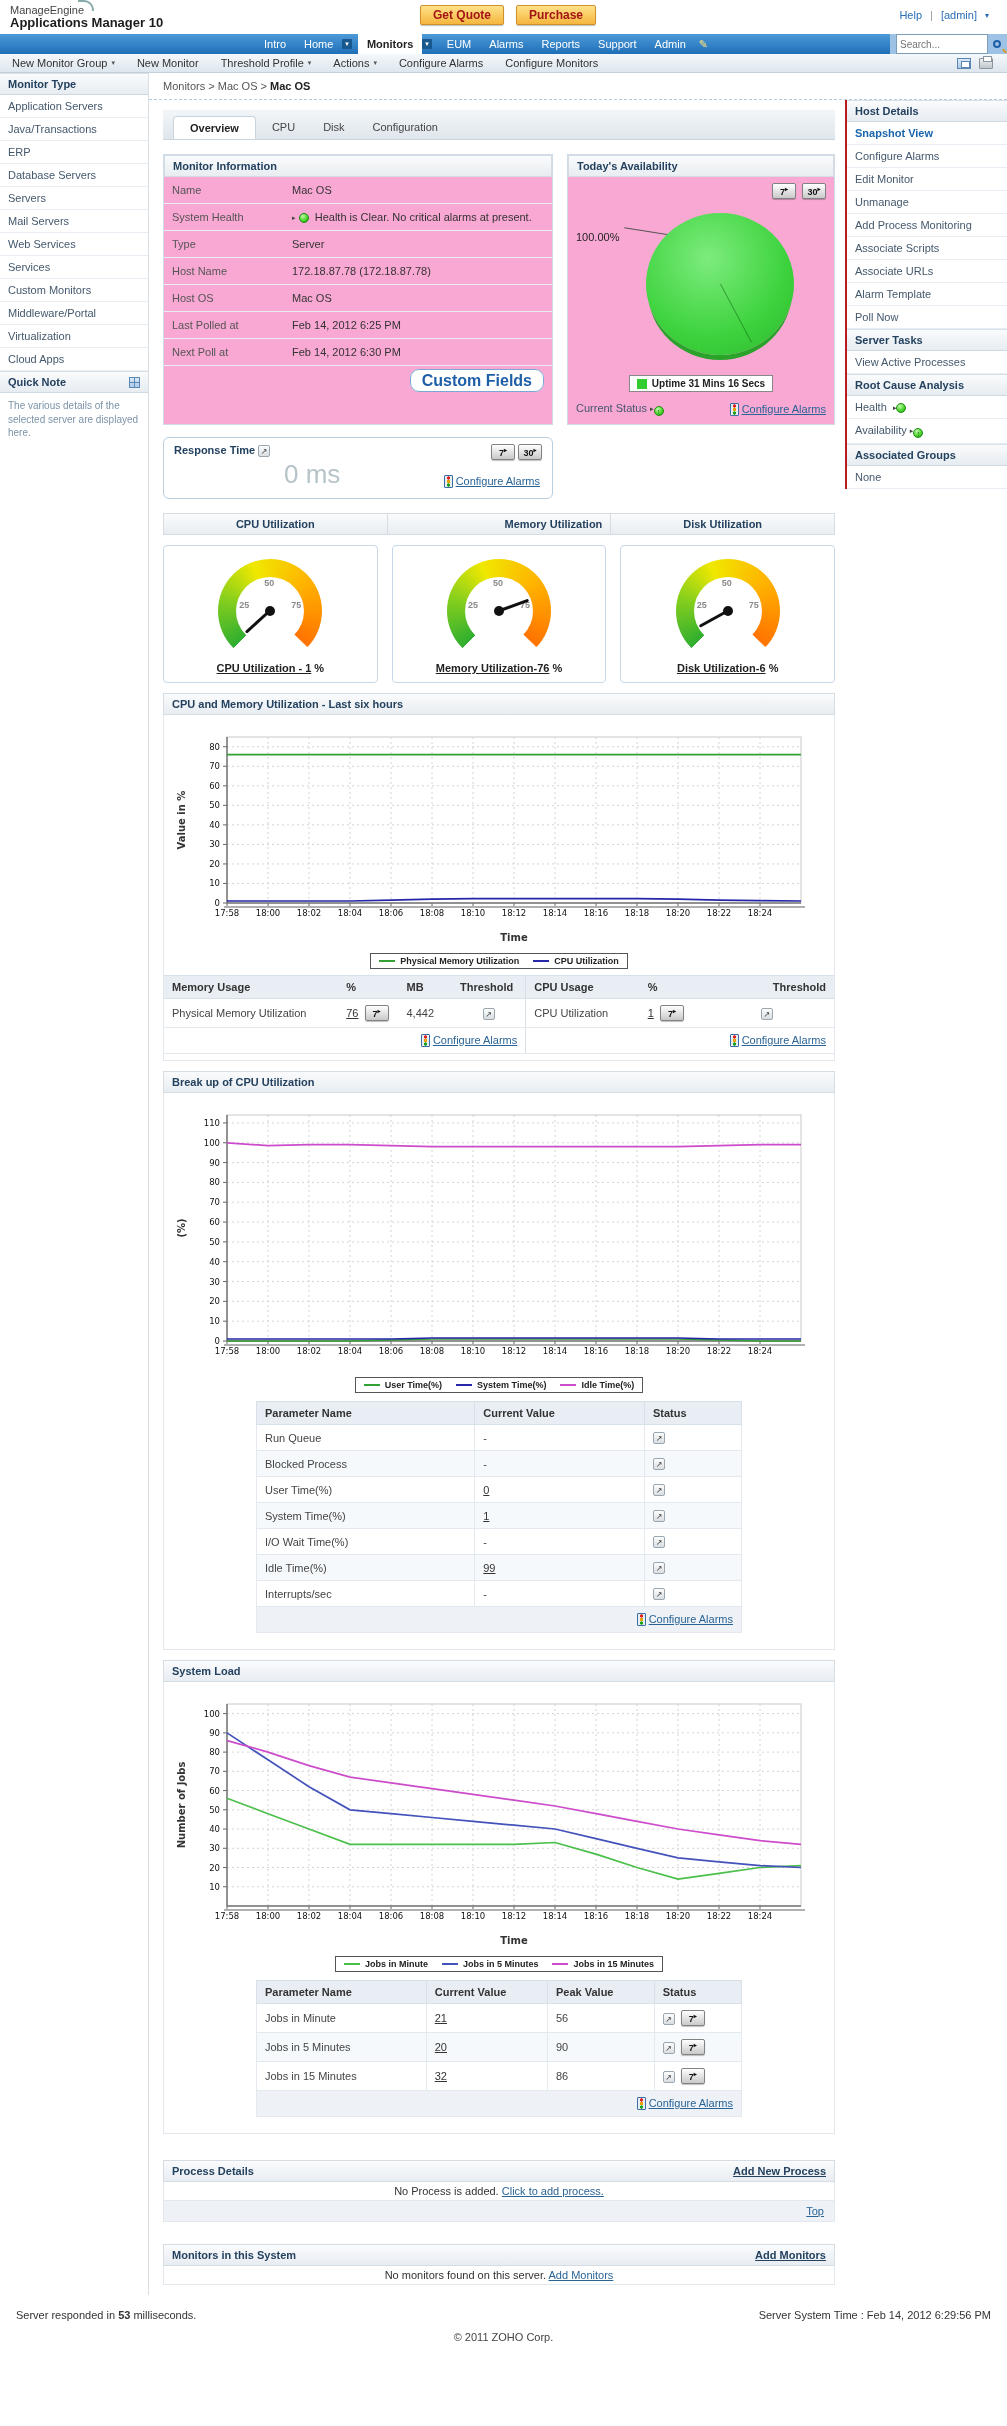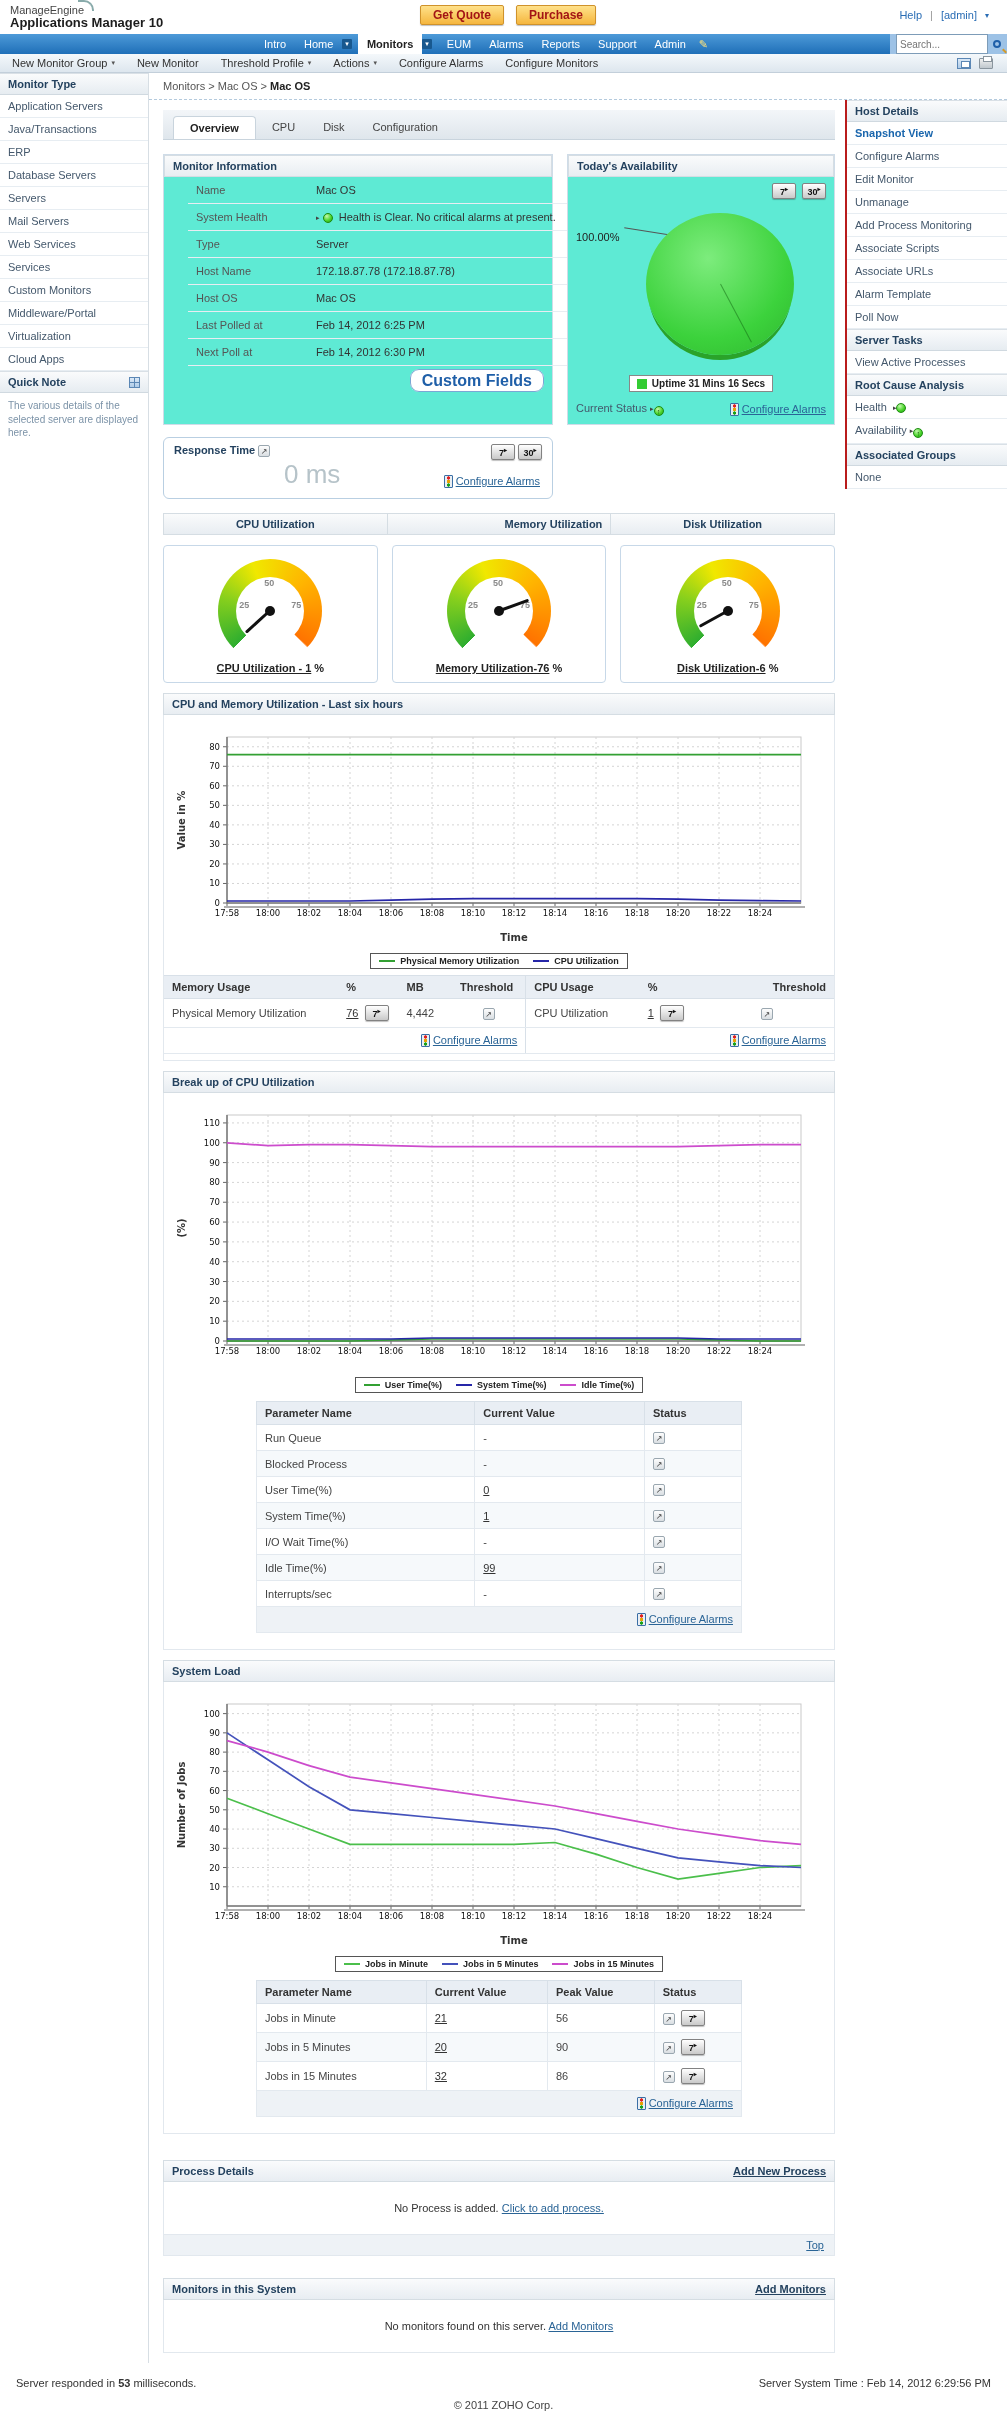--- a/index.html
+++ b/index.html
@@ -67,26 +67,26 @@
   .tl { display:inline-block; width:9px; height:13px; border:1px solid #3a6ea5; border-radius:1px; vertical-align:-3px; background:
         radial-gradient(circle at 50% 18%, #e02020 1.4px, transparent 1.9px),
         radial-gradient(circle at 50% 50%, #e8a000 1.4px, transparent 1.9px),
         radial-gradient(circle at 50% 82%, #18a018 1.4px, transparent 1.9px), #e9eef3; }
   .ext { display:inline-block; width:12px; height:12px; border:1px solid #9aa7b0; background:linear-gradient(#fdfdfd,#d9dee2); font-size:8px; line-height:11px; text-align:center; color:#444; border-radius:2px; cursor:pointer; }
   .b7 { display:inline-block; min-width:24px; padding:1px 3px; background:linear-gradient(#ffffff,#c9c9c9); border:1px solid #828282; border-radius:2px; font-weight:bold; font-size:9px; color:#111; text-align:center; cursor:pointer; box-shadow:0 1px 1px rgba(0,0,0,.25); }
   .b7 sup { font-size:6px; }
 
   
   .strip { background:linear-gradient(#fafbfc,#e8edf2); border:1px solid #d5dde3; padding:4px 8px; font-weight:bold; color:#24425f; display:flex; justify-content:space-between; align-items:center; }
-  .panel { border:1px solid #cfdce8; background:#5eead4; }
+  .panel { border:1px solid #cfdce8; background:#f9a8d4; }
   .row1 { display:flex; gap:14px; }
 
   
   .mi { width:390px; }
-  .mi table { border-collapse:collapse; width:100%;margin-left:24px; }
+  .mi table { border-collapse:collapse; width:100%; }
   .mi td { border-bottom:1px solid #e8edf2; padding:7px 8px; vertical-align:top; }
   .mi td.lbl { width:120px; color:#555; }
   .mi-foot { text-align:right; padding:6px 8px; }
   .cf-btn { border:1px solid #7aa7d4; border-radius:9px; padding:2px 11px; color:#1f5fa8; font-weight:bold; background:#fff; cursor:pointer; font-size:16px; }
 
   
   .av { width:268px; display:flex; flex-direction:column; }
   .av-body { padding:6px 8px 8px; position:relative; flex:1; }
   .btns-right { display:flex; gap:6px; justify-content:flex-end; }
   .pie-wrap { position:relative; height:170px; margin-top:4px; }
@@ -138,21 +138,21 @@
   .dt td { border:1px solid #e3e9ef; padding:6px 8px; color:#444; }
   .dt tr.alt td { background:#f6f9fb; }
   .dt .foot td { background:#eef2f6; text-align:right; }
   .valnum { color:#333; text-decoration:underline; cursor:pointer; }
   .memcpu { width:100%; margin-top:2px; }
   .memcpu td, .memcpu th { border-left:none; border-right:none; }
   .memcpu .vdiv { border-left:1px solid #d8e0e8 !important; }
   .ctr-table { width:486px; margin:8px auto 10px; }
 
   
-  .empty-row { border:1px solid #e2e8ee; border-top:none; background:#fff; text-align:center; padding:20px; color:#333; }
+  .empty-row { border:1px solid #e2e8ee; border-top:none; background:#fff; text-align:center; padding:3px; color:#333; }
   .top-row { background:#eef2f6; border:1px solid #e2e8ee; border-top:none; text-align:right; padding:4px 10px; }
   .strip .right-link { color:#24425f; text-decoration:underline; font-weight:bold; cursor:pointer; }
 
   
   .footer { padding:14px 16px 6px; }
   .footer-line { display:flex; justify-content:space-between; color:#333; }
   .copyright { text-align:center; margin:10px 0 8px; color:#444; }
 </style>
 </head>
 <body>

